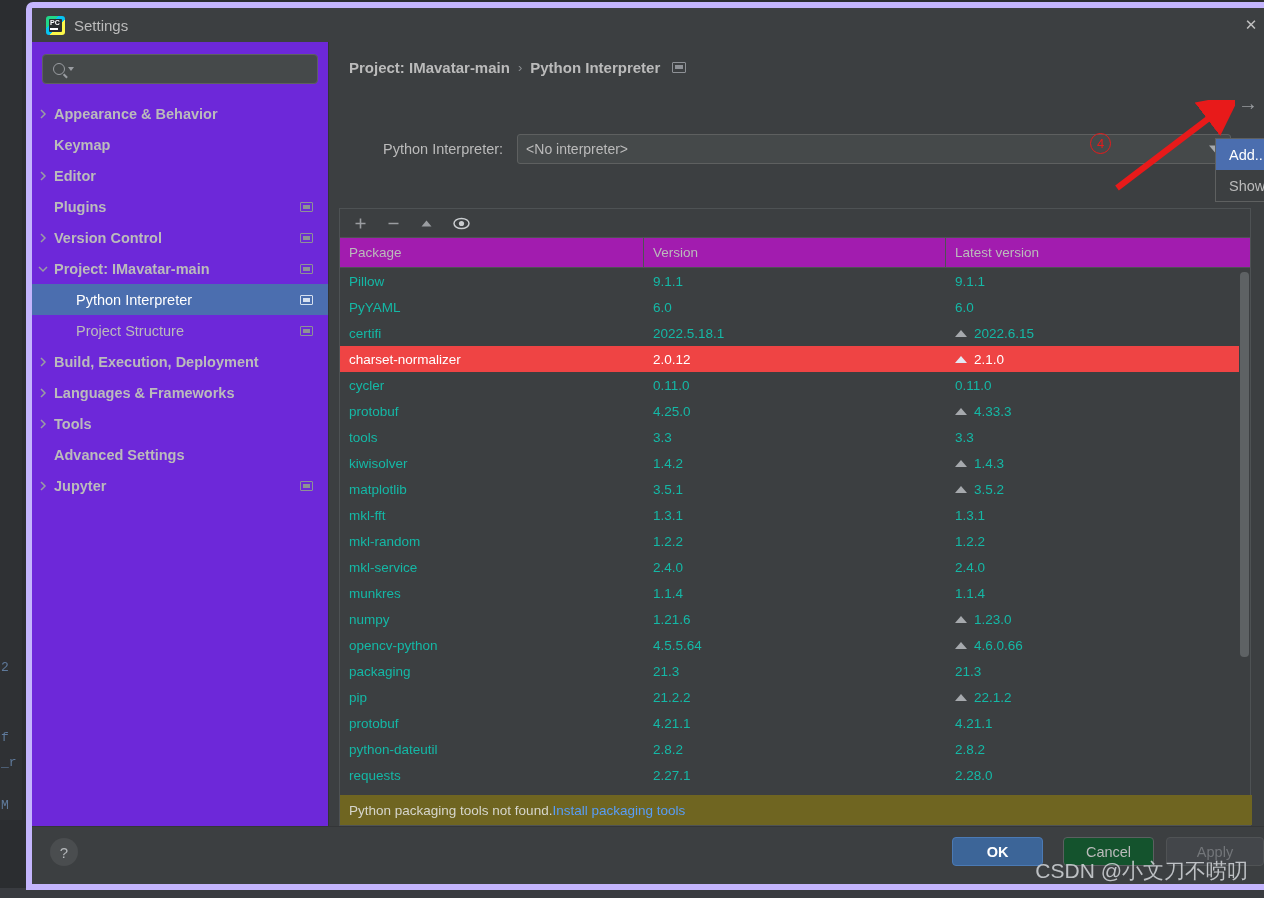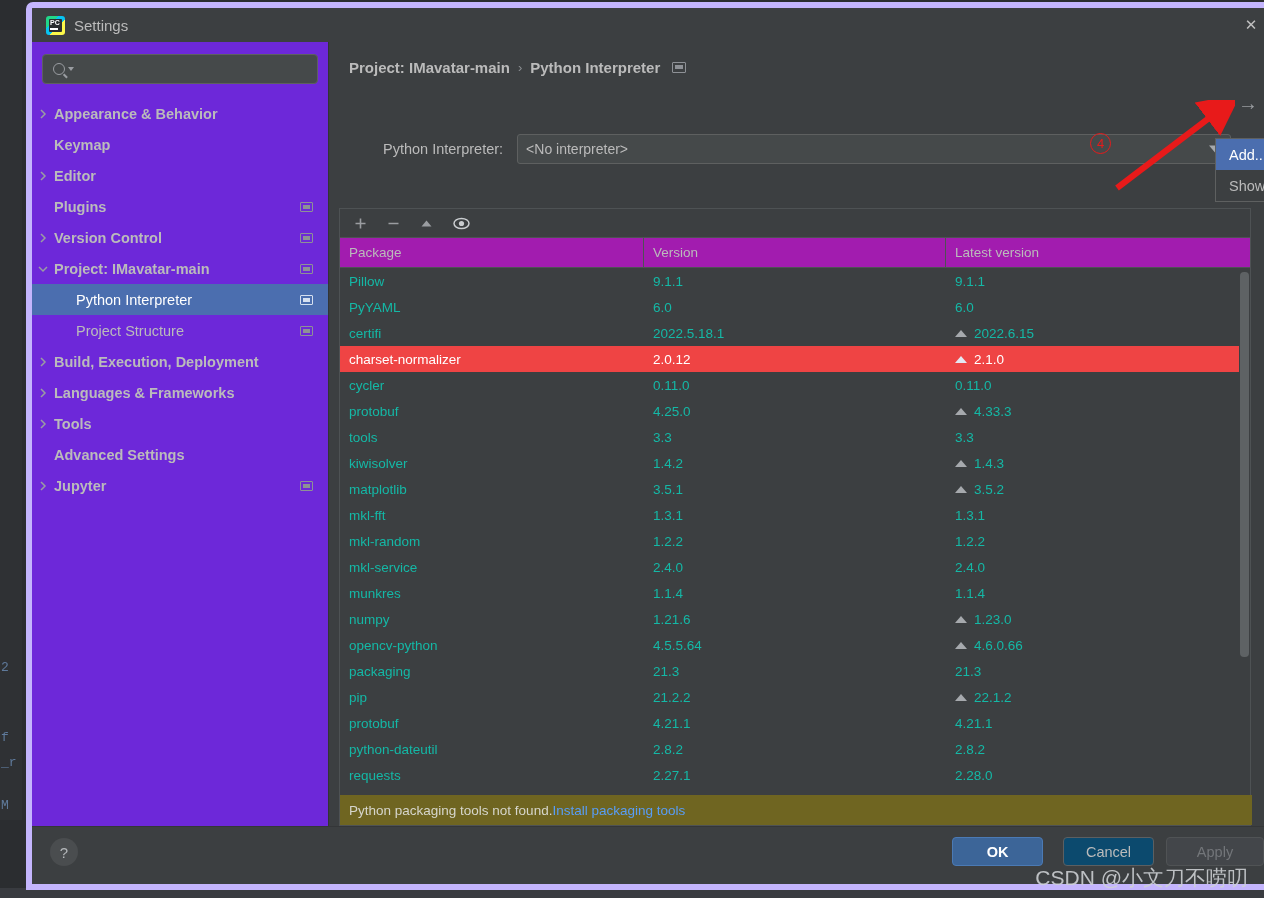--- a/index.html
+++ b/index.html
@@ -278,29 +278,29 @@
   .btn {
     position: absolute; top: 10px; height: 29px;
     border-radius: 4px; display: flex; align-items: center;
     justify-content: center; font-size: 14.5px;
   }
   .btn-ok {
     right: 243px; width: 91px; background: #3c6598;
     border: 1px solid #4b7ab4; color: #ffffff; font-weight: bold;
   }
   .btn-cancel {
-    right: 132px; width: 91px; background: #0c4a6e;
+    right: 132px; width: 91px; background: #14532d;
     border: 1px solid #5c5f61; color: #bbbbbb;
   }
   .btn-apply {
     right: 22px; width: 98px; background: #43464a;
     border: 1px solid #505355; color: #73767a;
   }
   .watermark {
-    position: absolute; right: 16px; bottom: 6px;
+    position: absolute; right: 16px; bottom: 13px;
     font-size: 21px; color: #cfd2d6;
     font-family: "Liberation Sans", sans-serif;
     opacity: .88; white-space: nowrap;
   }
 </style>
 </head>
 <body>
 
 <div id="root">
 

